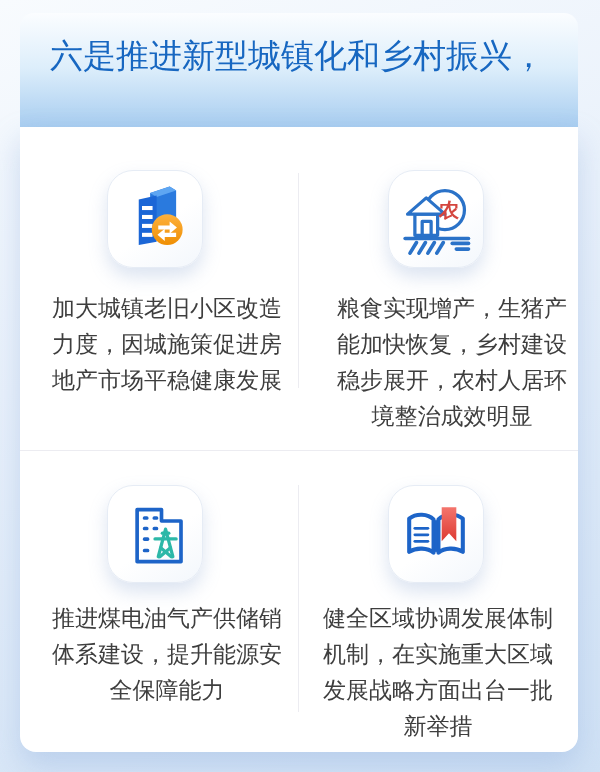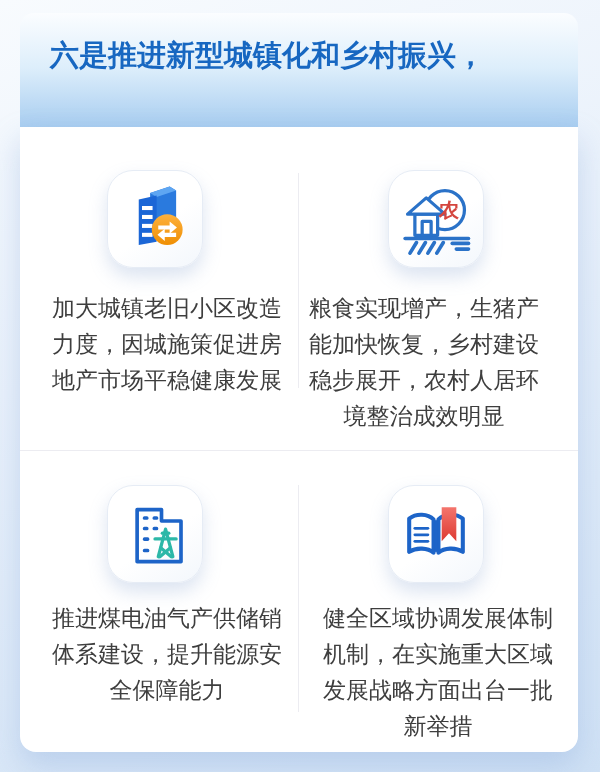--- a/index.html
+++ b/index.html
@@ -17,22 +17,22 @@
   .banner {
     position: absolute;
     left: 20px; top: 13px;
     width: 558px; height: 114px;
     border-radius: 14px 14px 0 0;
     background: linear-gradient(180deg, #fbfdff 0%, #ddeefb 48%, #a8cdf0 100%);
     padding: 20px 28px 0 30px;
   }
   .banner .hline {
     color: #1767c1;
-    font-size: 29px;
-    font-weight: bold;
+    font-size: 33px;
+    font-weight: normal;
     line-height: 45px;
     letter-spacing: 0px;
     white-space: nowrap;
   }
 
   .card {
     position: absolute;
     left: 20px; top: 127px;
     width: 558px; height: 625px;
     background: #ffffff;
@@ -75,21 +75,21 @@
     width: 240px;
     color: #3e3e3e;
     font-size: 23px;
     line-height: 36px;
     letter-spacing: 0px;
     text-align: center;
     overflow-wrap: break-word;
     word-break: break-all;
   }
   .text-r1c1 { left: 27px;  top: 163px; }
-  .text-r1c2 { left: 283px; top: 163px; width: 242px; }
+  .text-r1c2 { left: 311px; top: 163px; width: 242px; }
   .text-r2c1 { left: 27px;  top: 473px; }
   .text-r2c2 { left: 297px; top: 473px; width: 242px; }
 </style>
 </head>
 <body>
 
 <div class="page">
 
   <div class="banner">
     <div class="hline">六是推进新型城镇化和乡村振兴，</div>

